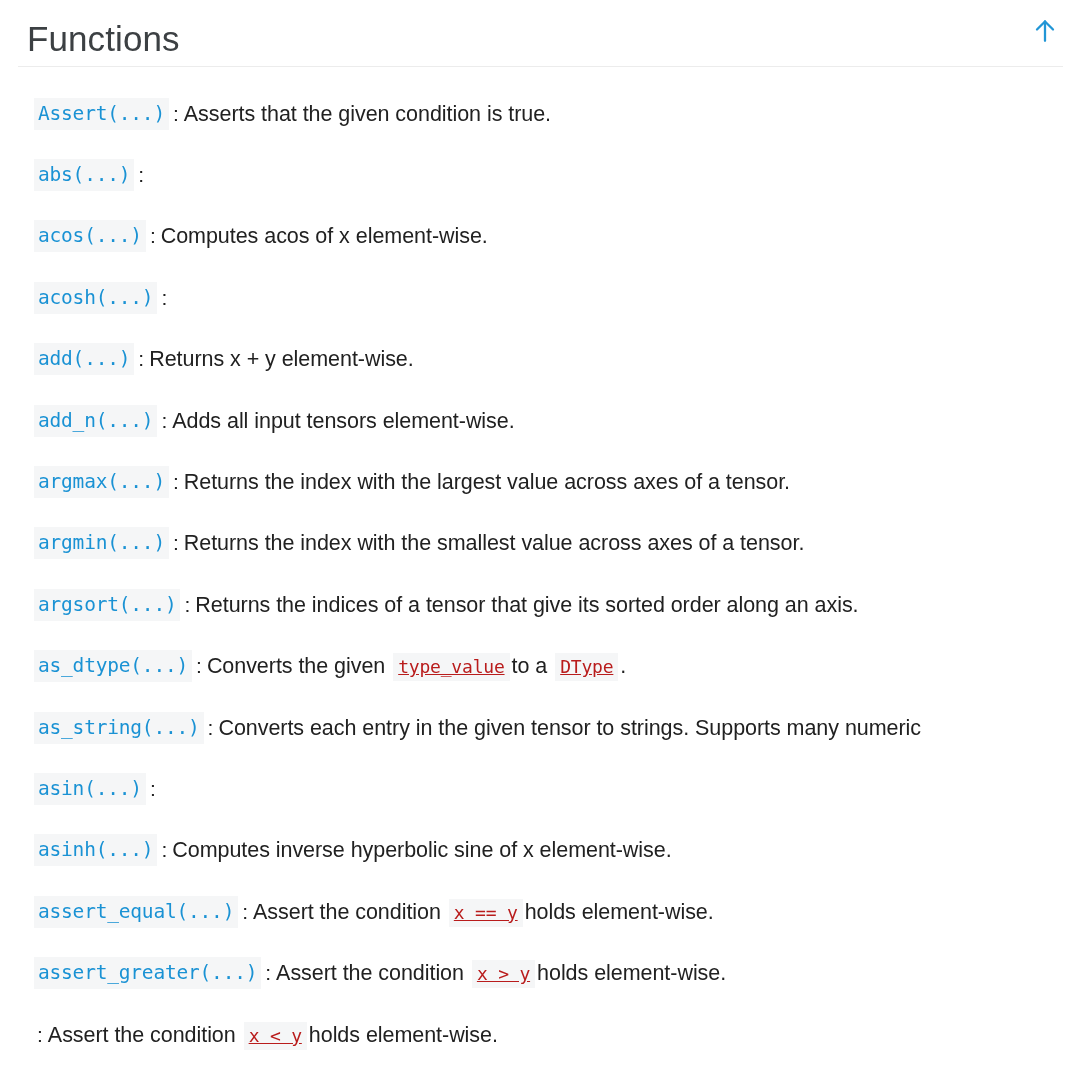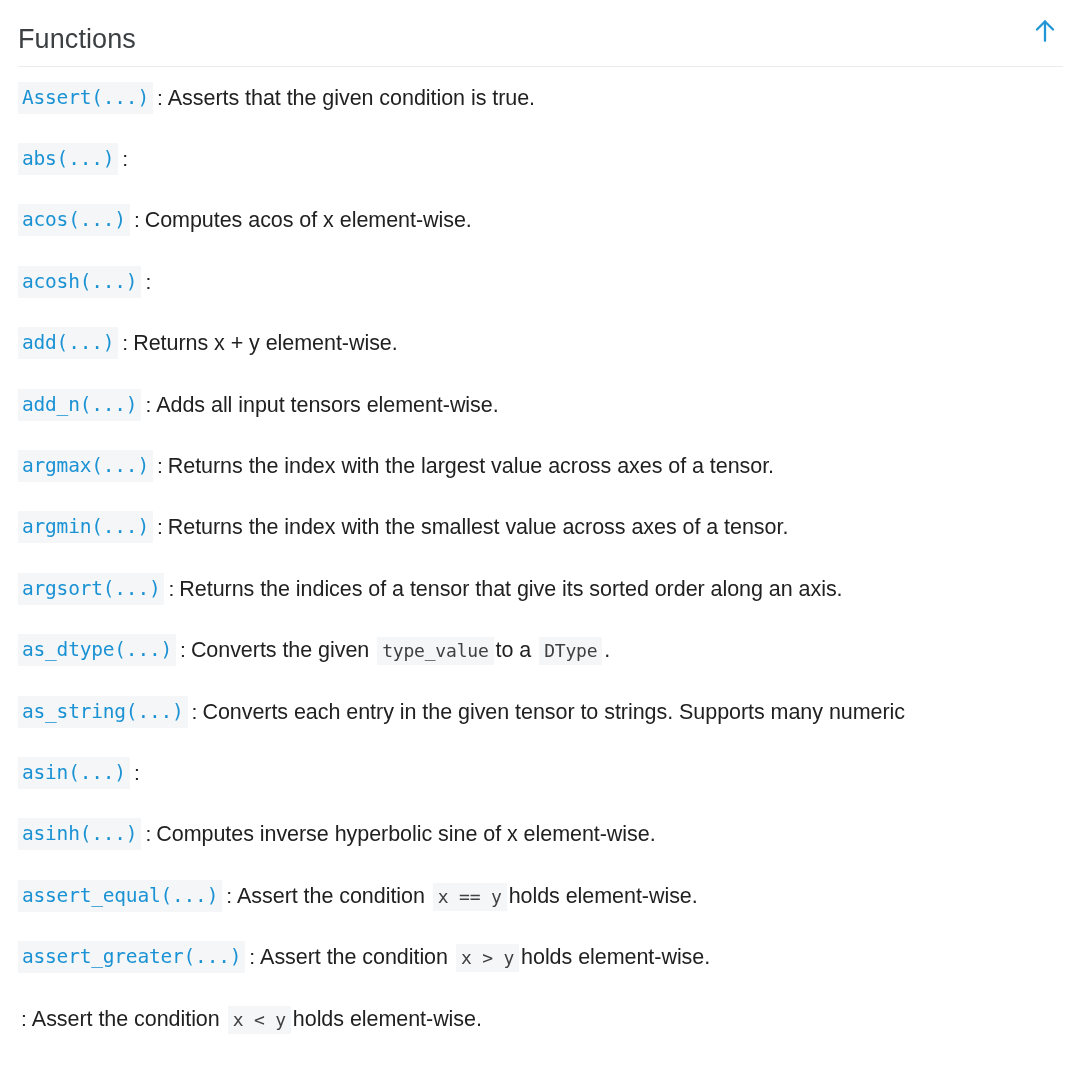--- a/index.html
+++ b/index.html
@@ -25,23 +25,23 @@
 
   
   .header {
     position: relative;
     height: 66px;
     padding: 0 18px;
     box-sizing: border-box;
   }
   .page-title {
     position: absolute;
-    left: 18px;
+    left: 27px;
     top: 9px;
-    font-size: 27px;
+    font-size: 35px;
     font-weight: 300;
     letter-spacing: 0.1px;
     line-height: 44px;
     color: #3c4043;
     white-space: nowrap;
     margin-top: 8px;
   }
   .top-arrow-btn {
     position: absolute;
     right: 18px;
@@ -68,21 +68,21 @@
   }
 
   
   .fn-list {
     position: absolute;
     top: 67px;
     left: 0;
     right: 0;
     bottom: 0;
     padding: 0;
-    margin: 0;
+    margin: 16px;
     list-style: none;
     overflow: hidden;
   }
   .fn-row {
     position: relative;
     height: 61.4px;
     padding: 0 8px 0 18px;
     box-sizing: border-box;
     display: flex;
     align-items: center;
@@ -115,26 +115,27 @@
     line-height: 30px;
     color: #212121;
     letter-spacing: -0.05px;
   }
 
   .inline-code {
     display: inline-block;
     font-family: "DejaVu Sans Mono", "Liberation Mono", monospace;
     font-size: 18px;
     line-height: 26px;
-    color: #404040;
+    color: #b91c1c;
     background: #f5f6f7;
     padding: 1px 5px;
     margin: 0 2px;
     letter-spacing: -0.2px;
     vertical-align: baseline;
+    text-decoration: underline;
   }
 </style>
 </head>
 <body>
 
 <div class="page">
 
   <div class="header">
     <h1 class="page-title">Functions</h1>
 

